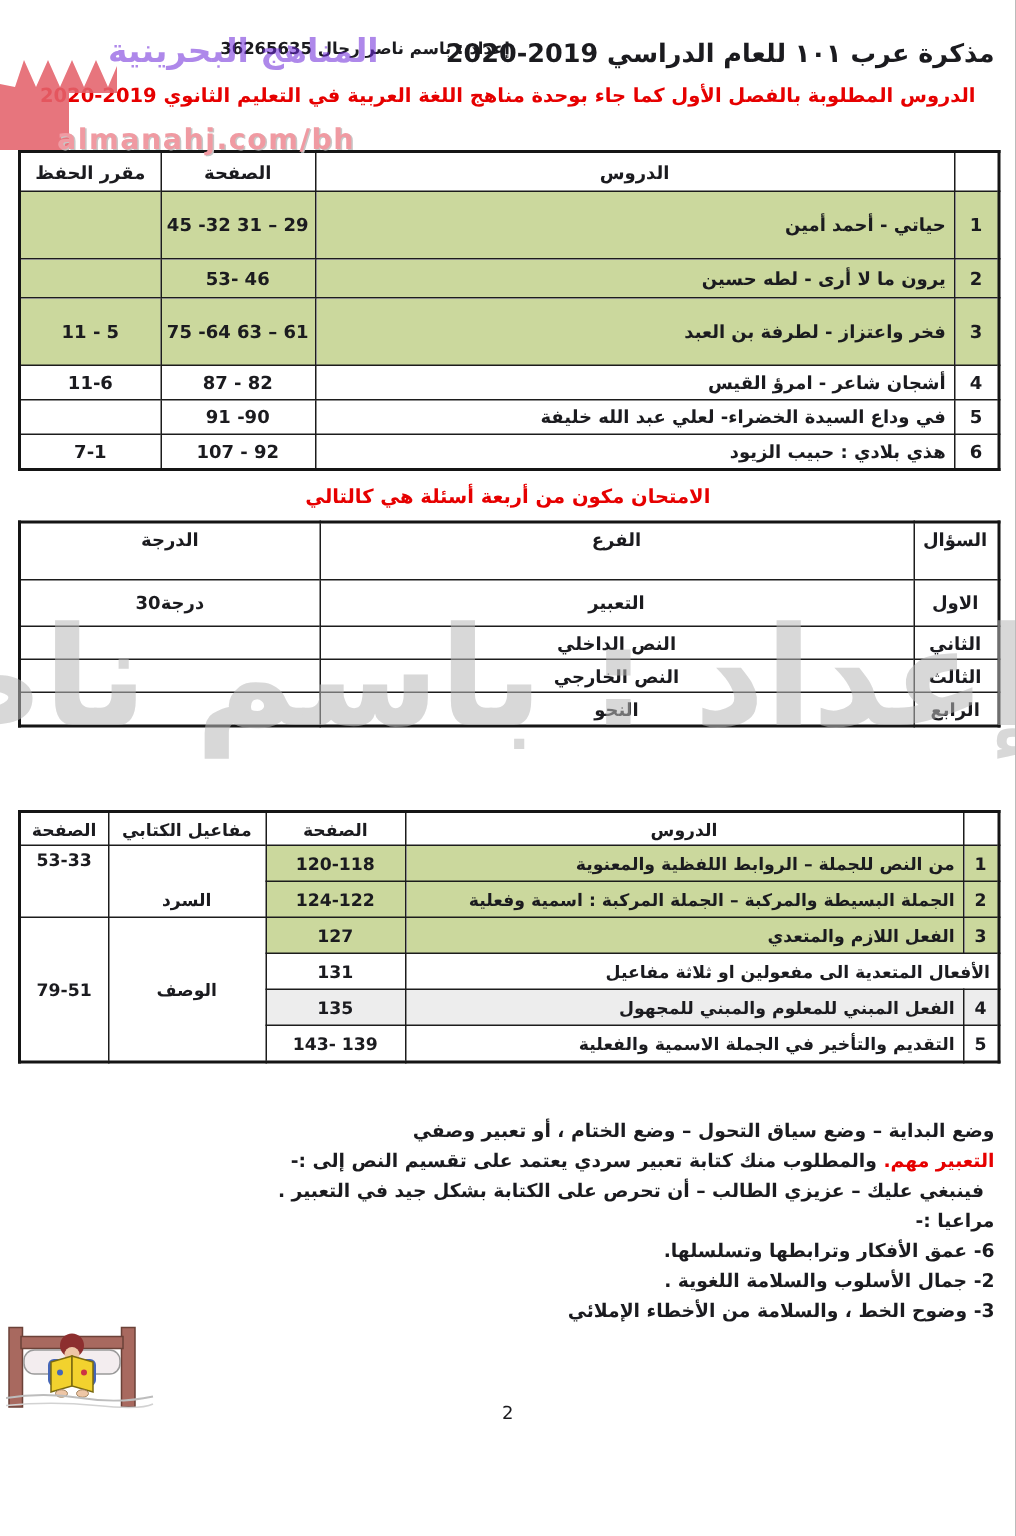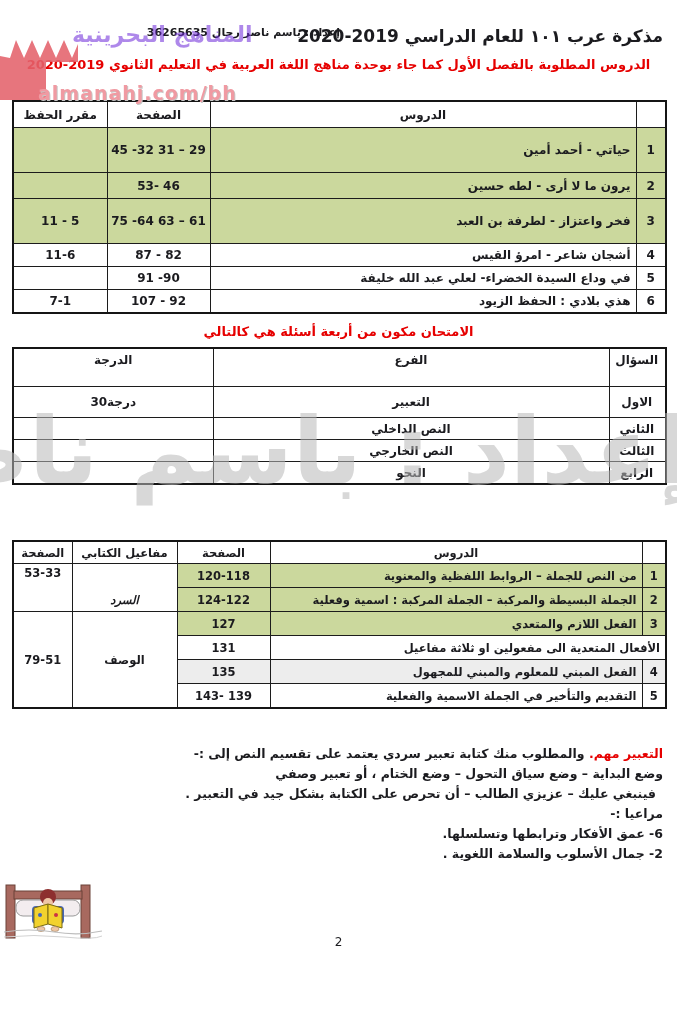--- a/index.html
+++ b/index.html
@@ -32,21 +32,21 @@
   .t1 .r-sm td{height:22px;}
   .t2 .hdr2 td{height:33px; vertical-align:top; padding-top:4px;}
   .t2 .r1 td{height:30px;}
   .t2 .r td{height:21px;}
   .t2 .qcell{text-align:center; padding-right:4px;}
   .t3 td{font-size:11.5px;}
   .t3 .hdr td{height:21px;}
   .t3 td{height:23px;}
   .gray-row{background:#ededed;}
   .pg-top{vertical-align:top; padding-top:2px;}
-  .srd{vertical-align:bottom; padding-bottom:4px;font-style:italic;}
+  .srd{vertical-align:bottom; padding-bottom:4px;}
 
   
   .expr{top:744px; right:14px; left:14px; font-size:12.5px; line-height:1.6; text-align:right;}
   .expr .red{color:#e60000;}
   .expr .indent{padding-right:7px;}
 
   
   .big-watermark{
     top:398px; left:-12px; width:701px; text-align:center; z-index:6;
     font-size:92px; color:#b9b9b9; opacity:.55; white-space:nowrap;
@@ -122,21 +122,21 @@
       <td><span class="ltr">11-6</span></td>
     </tr>
     <tr class="r-sm">
       <td>5</td>
       <td class="lesson">في وداع السيدة الخضراء-  لعلي عبد  الله  خليفة</td>
       <td><span class="ltr">91 -90</span></td>
       <td></td>
     </tr>
     <tr class="r-sm">
       <td>6</td>
-      <td class="lesson">هذي بلادي : الحفظ الزيود</td>
+      <td class="lesson">هذي بلادي : حبيب الزيود</td>
       <td><span class="ltr">107 - 92</span></td>
       <td><span class="ltr">7-1</span></td>
     </tr>
   </tbody>
     </table>
 
   <div class="abs red-title2">الامتحان مكون من أربعة أسئلة هي كالتالي</div>
 
   <table class="t2">
     <colgroup>
@@ -219,29 +219,30 @@
     </tr>
     <tr>
       <td>5</td>
       <td class="lesson">التقديم والتأخير في الجملة الاسمية والفعلية</td>
       <td><span class="ltr">143- 139</span></td>
     </tr>
   </tbody>
     </table>
 
   <div class="abs expr">
+    <div>وضع البداية – وضع سياق التحول – وضع الختام ، أو تعبير وصفي</div>
     <div>
       <span class="red">التعبير مهم.</span>
       <span>والمطلوب منك كتابة تعبير سردي يعتمد على تقسيم النص إلى :-</span>
     </div>
-    <div>وضع البداية – وضع سياق التحول – وضع الختام ، أو تعبير وصفي</div>
     <div class="indent">فينبغي عليك – عزيزي الطالب – أن تحرص على الكتابة بشكل جيد في التعبير .</div>
     <div>مراعيا :-</div>
     <div>6- عمق الأفكار وترابطها وتسلسلها.</div>
     <div>2- جمال الأسلوب والسلامة اللغوية .</div>
+    <div>3- وضوح الخط ، والسلامة من الأخطاء الإملائي</div>
   </div>
 
   <div class="abs clipart">
     <svg width="100" height="60" viewBox="0 0 100 60">
       <rect x="2" y="1" width="9" height="53" fill="#a8695f" stroke="#6b4238" stroke-width="1"></rect>
       <rect x="77" y="1" width="9" height="53" fill="#a8695f" stroke="#6b4238" stroke-width="1"></rect>
       <rect x="10" y="7" width="68" height="8" fill="#a8695f" stroke="#6b4238" stroke-width="1"></rect>
       <rect x="12" y="16" width="64" height="16" rx="7" fill="#f3edef" stroke="#9a9a9a" stroke-width="1"></rect>
       <circle cx="44" cy="13" r="8" fill="#8d2f2f"></circle>
       <circle cx="44" cy="19" r="5" fill="#eec6a6"></circle>

